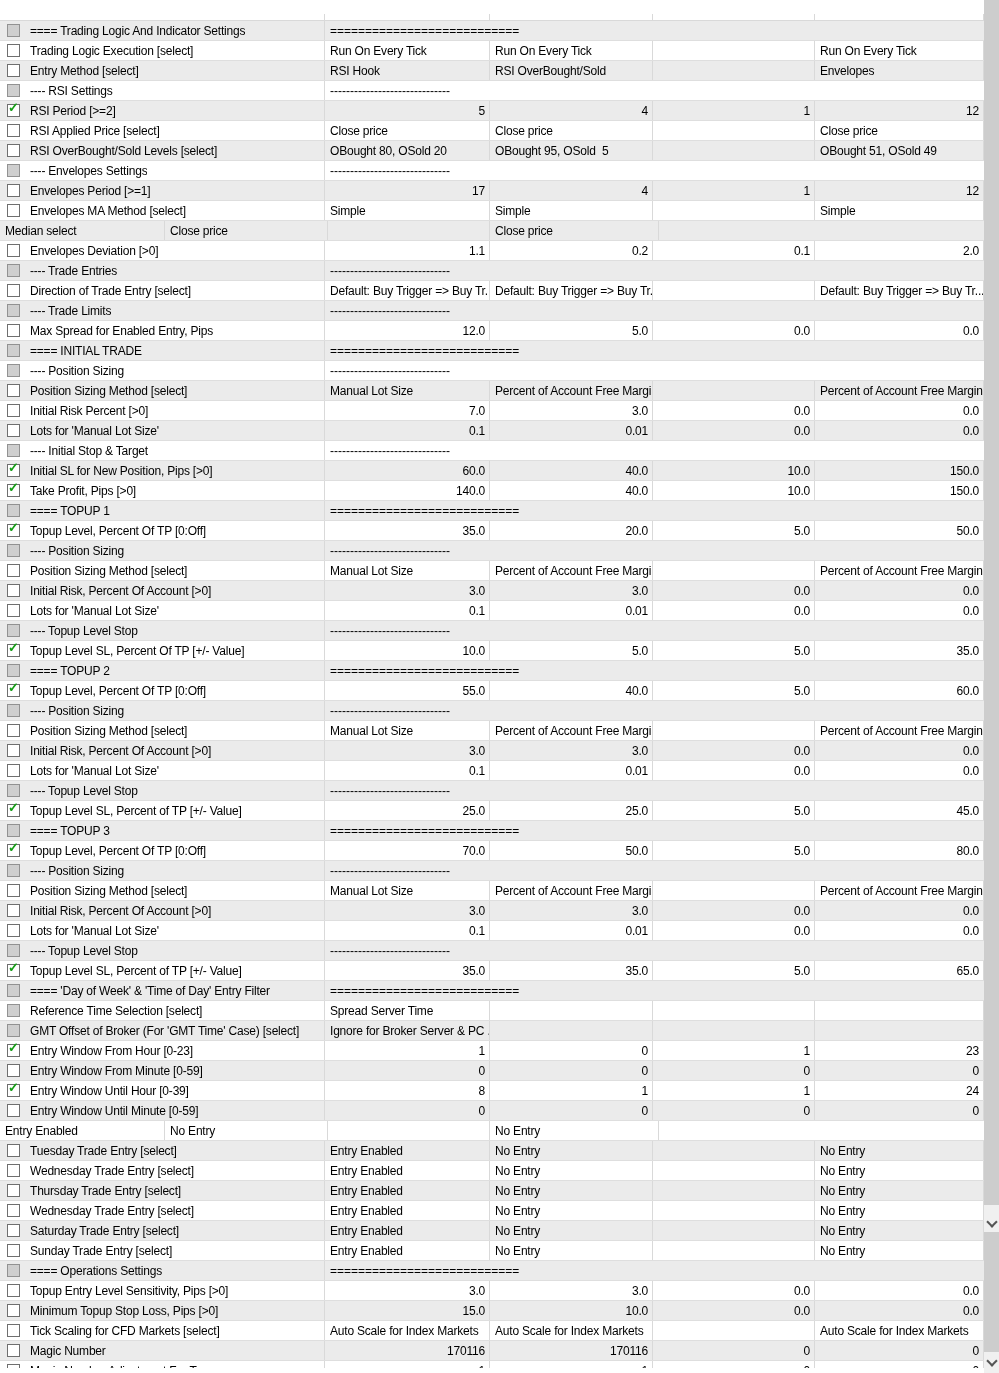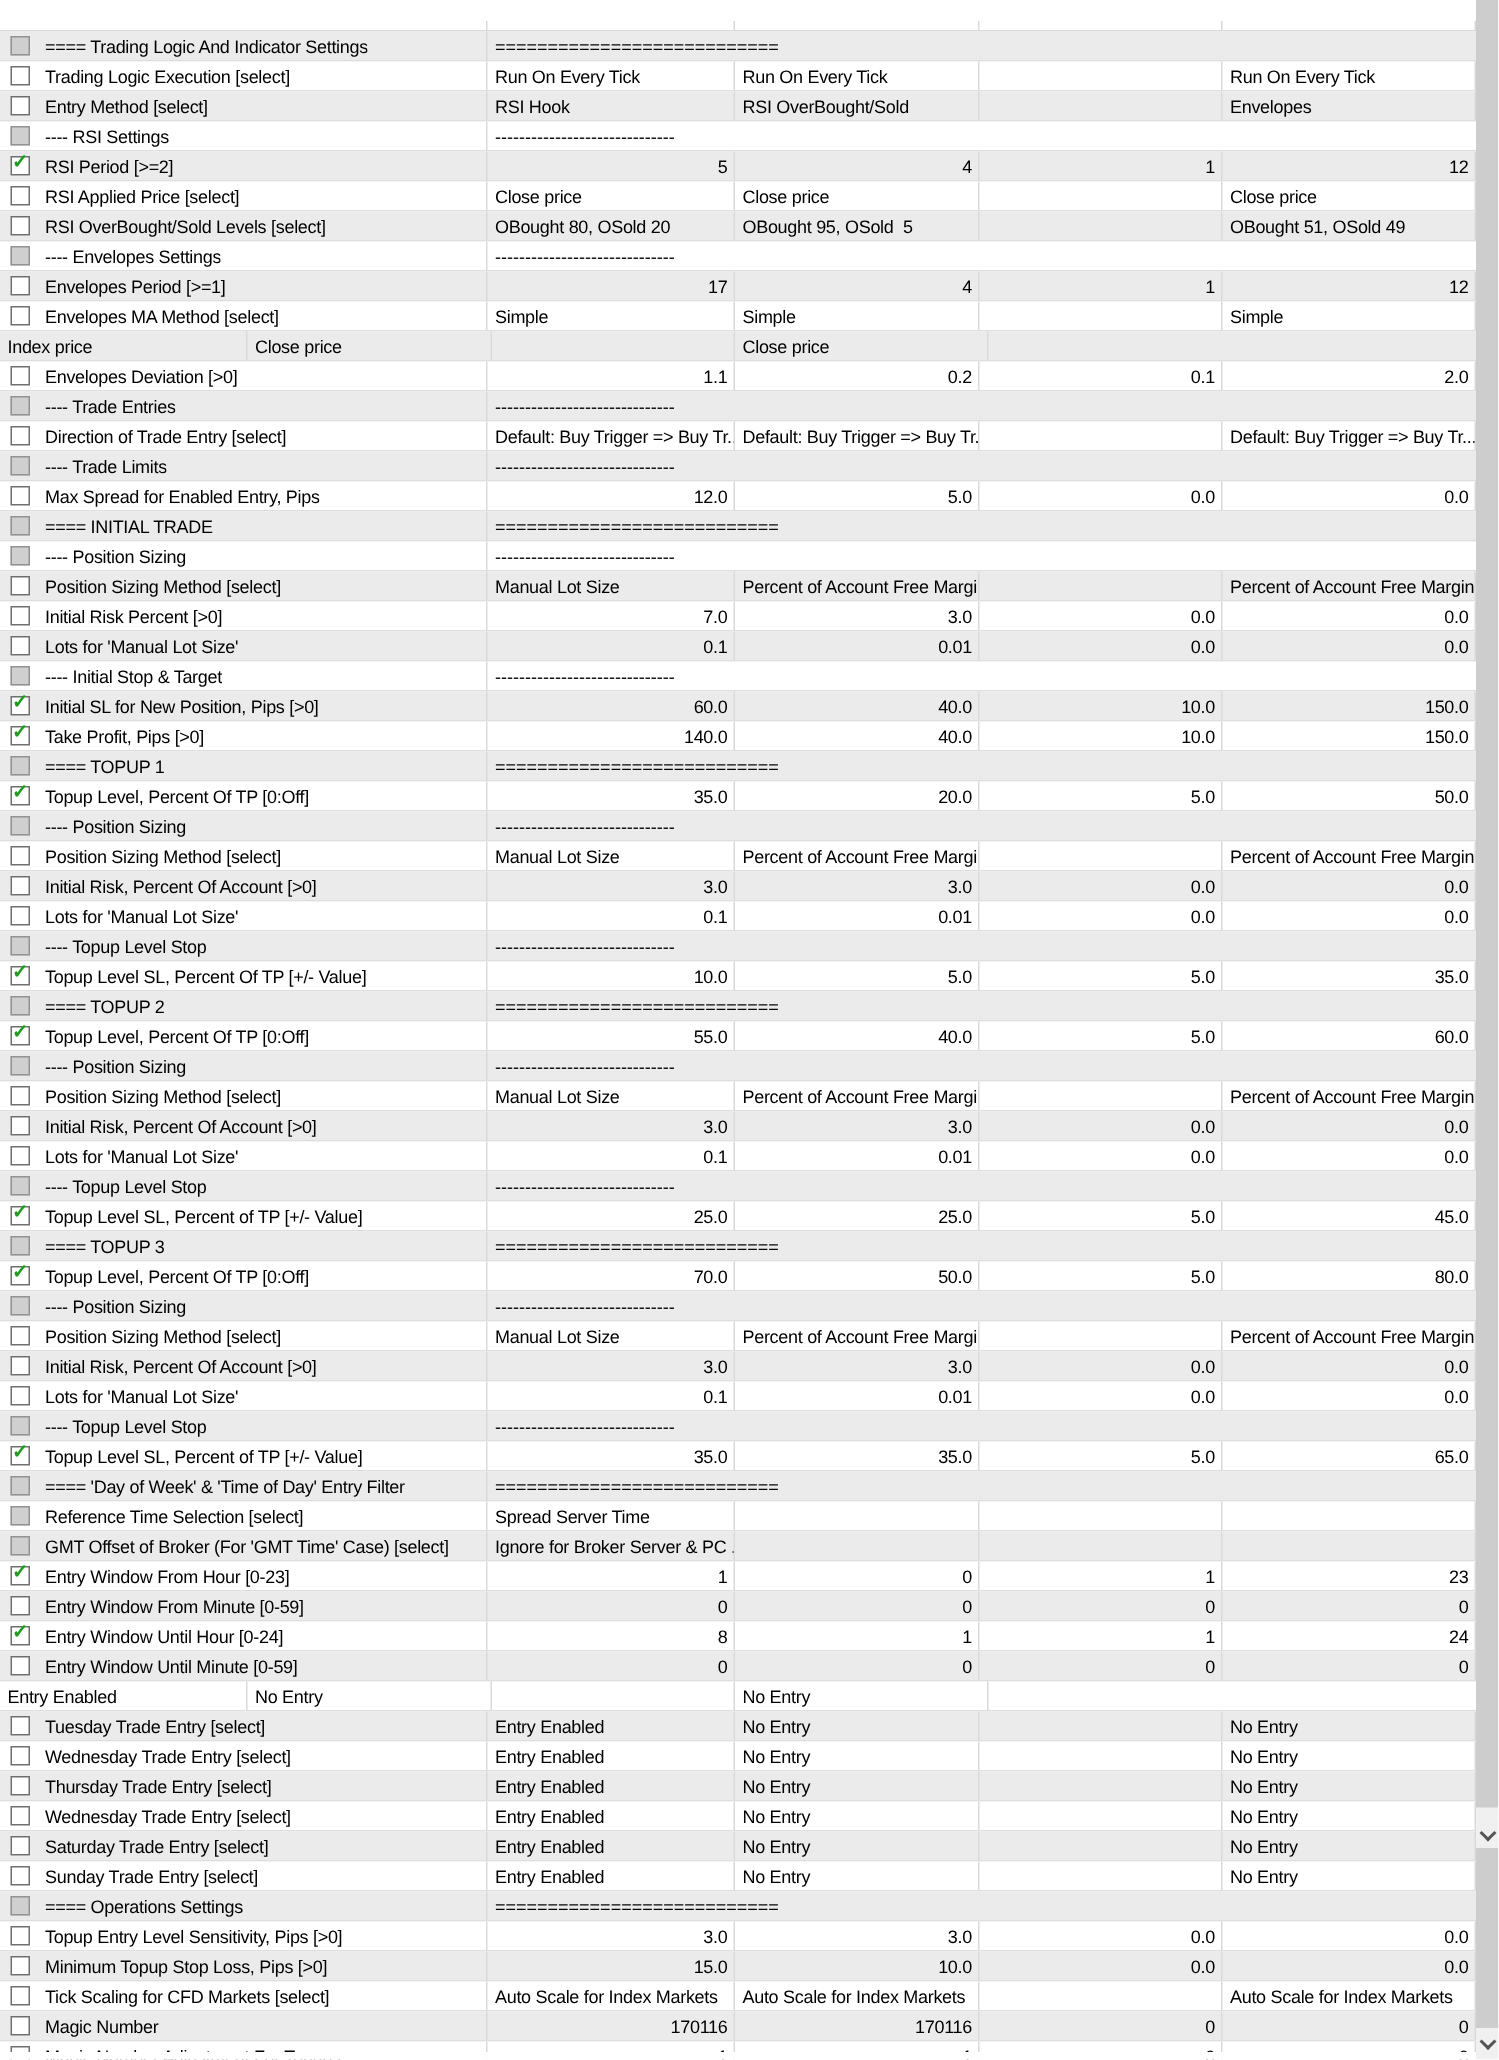--- a/index.html
+++ b/index.html
@@ -102,21 +102,21 @@
         <div class="c c-sp al-r"><span class="cell-text">12</span></div>
       </div>
       <div class="row">
         <div class="c c-name"><span class="cb"></span><span class="lbl">Envelopes MA Method [select]</span></div>
         <div class="c c-v"><span class="cell-text">Simple</span></div>
         <div class="c c-s"><span class="cell-text">Simple</span></div>
         <div class="c c-st"><span class="cell-text"></span></div>
         <div class="c c-sp"><span class="cell-text">Simple</span></div>
       </div>
       <div class="row g">
-        <div class="c c-v"><span class="cell-text">Index price</span></div>
+        <div class="c c-v"><span class="cell-text">Median select</span></div>
         <div class="c c-s"><span class="cell-text">Close price</span></div>
         <div class="c c-st"><span class="cell-text"></span></div>
         <div class="c c-sp"><span class="cell-text">Close price</span></div>
       </div>
       <div class="row">
         <div class="c c-name"><span class="cb"></span><span class="lbl">Envelopes Deviation [&gt;0]</span></div>
         <div class="c c-v al-r"><span class="cell-text">1.1</span></div>
         <div class="c c-s al-r"><span class="cell-text">0.2</span></div>
         <div class="c c-st al-r"><span class="cell-text">0.1</span></div>
         <div class="c c-sp al-r"><span class="cell-text">2.0</span></div>
@@ -357,21 +357,21 @@
         <div class="c c-sp al-r"><span class="cell-text">23</span></div>
       </div>
       <div class="row g">
         <div class="c c-name"><span class="cb"></span><span class="lbl">Entry Window From Minute [0-59]</span></div>
         <div class="c c-v al-r"><span class="cell-text">0</span></div>
         <div class="c c-s al-r"><span class="cell-text">0</span></div>
         <div class="c c-st al-r"><span class="cell-text">0</span></div>
         <div class="c c-sp al-r"><span class="cell-text">0</span></div>
       </div>
       <div class="row">
-        <div class="c c-name"><span class="cb"><span class="tick">✓</span></span><span class="lbl">Entry Window Until Hour [0-24]</span></div>
+        <div class="c c-name"><span class="cb"><span class="tick">✓</span></span><span class="lbl">Entry Window Until Hour [0-39]</span></div>
         <div class="c c-v al-r"><span class="cell-text">8</span></div>
         <div class="c c-s al-r"><span class="cell-text">1</span></div>
         <div class="c c-st al-r"><span class="cell-text">1</span></div>
         <div class="c c-sp al-r"><span class="cell-text">24</span></div>
       </div>
       <div class="row g">
         <div class="c c-name"><span class="cb"></span><span class="lbl">Entry Window Until Minute [0-59]</span></div>
         <div class="c c-v al-r"><span class="cell-text">0</span></div>
         <div class="c c-s al-r"><span class="cell-text">0</span></div>
         <div class="c c-st al-r"><span class="cell-text">0</span></div>

